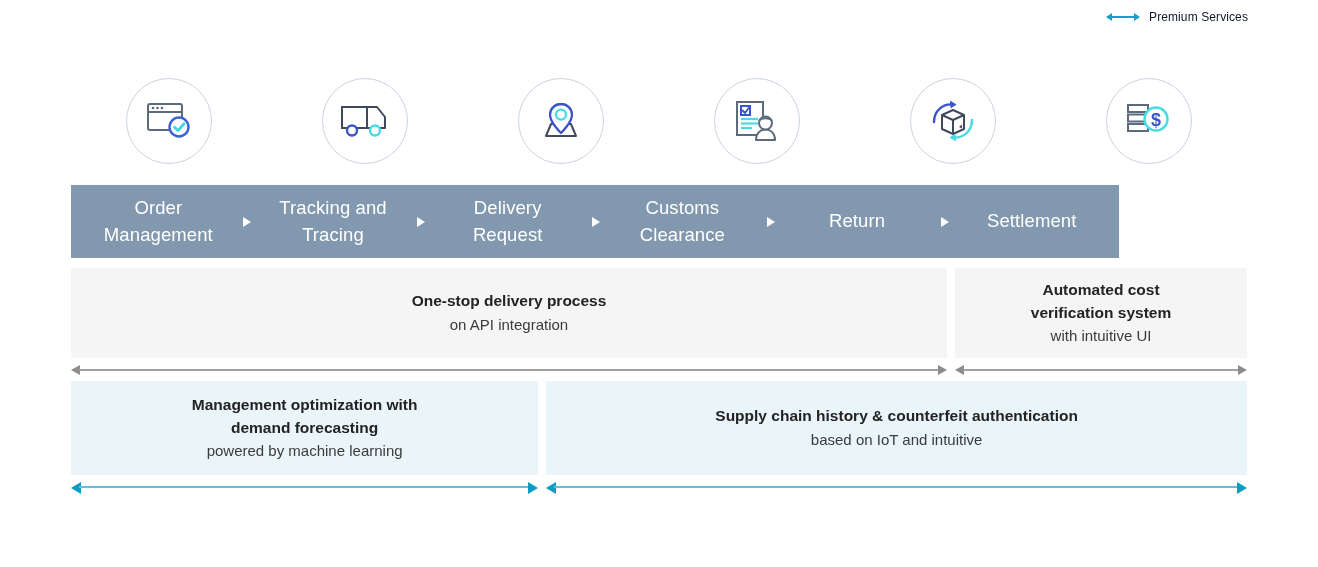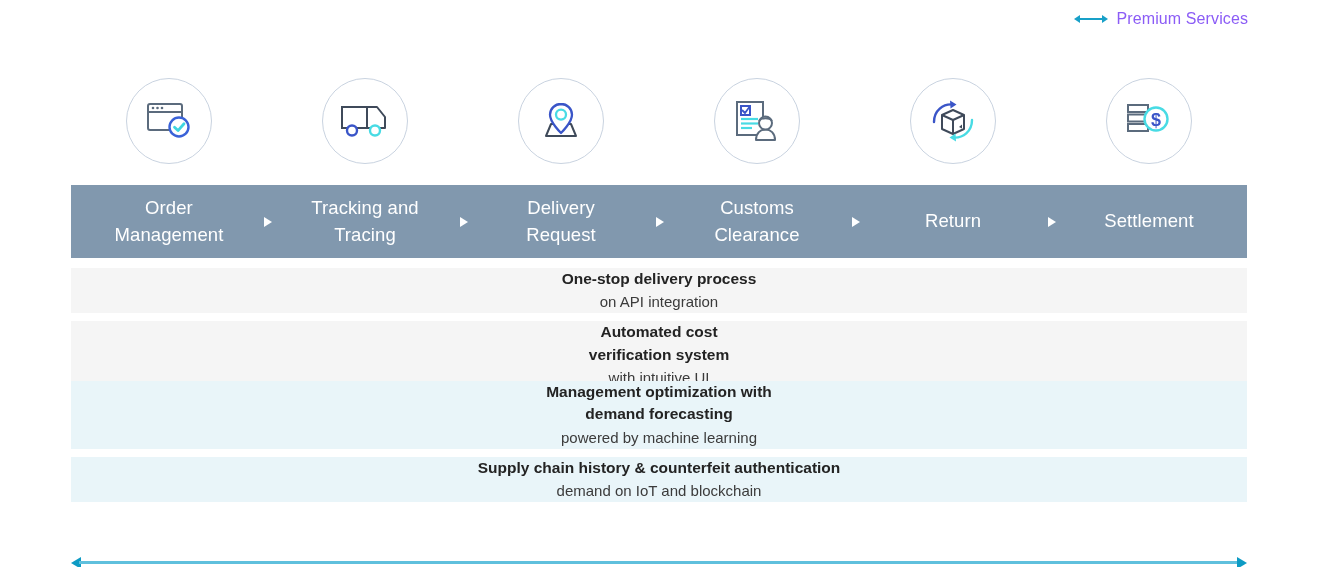--- a/index.html
+++ b/index.html
@@ -46,22 +46,22 @@
     position: absolute;
     top: 2px;
     width: 0;
     height: 0;
     border-top: 4px solid transparent;
     border-bottom: 4px solid transparent;
   }
   .legend-arrow .head.left  { left: 0;  border-right: 6px solid #18a0c8; }
   .legend-arrow .head.right { right: 0; border-left: 6px solid #18a0c8; }
   .legend-label {
-    font-size: 16px;
-    color: #8b5cf6;
+    font-size: 12px;
+    color: #0f172a;
     letter-spacing: .1px;
   }
 
   
   .icons-row {
     position: absolute;
     top: 78px;
     left: 71px;
     width: 1176px;
     height: 108px;
@@ -84,21 +84,21 @@
     justify-content: center;
     box-sizing: border-box;
   }
   .icon-circle svg { display: block; }
 
   
   .process-bar {
     position: absolute;
     top: 185px;
     left: 71px;
-    width: 1176px;
+    width: 1048px;
     height: 73px;
     background: #8198ae;
     display: flex;
     align-items: center;
   }
   .stage {
     flex: 1 1 0;
     display: flex;
     align-items: center;
     justify-content: center;
@@ -127,21 +127,20 @@
   }
   .stage:last-child .stage-caret { display: none; }
 
   
   .svc-row {
     position: absolute;
     left: 71px;
     width: 1176px;
     display: flex;
     gap: 8px;
-    flex-direction: column;
   }
   .svc-row.row1 { top: 268px; }
   .svc-row.row2 { top: 381px; }
 
   .svc-panel {
     position: relative;
     box-sizing: border-box;
     display: flex;
     flex-direction: column;
     align-items: center;
@@ -358,21 +357,21 @@
 demand forecasting</span>
       <span class="svc-sub">powered by machine learning</span>
       <span class="arrow-track arrow-cyan">
         <span class="tip left"></span>
           <span class="line"></span>
           <span class="tip right"></span>
       </span>
     </div>
     <div class="svc-panel" style="flex:3 1 0">
       <span class="svc-title">Supply chain history &amp; counterfeit authentication</span>
-      <span class="svc-sub">demand on IoT and blockchain</span>
+      <span class="svc-sub">based on IoT and intuitive</span>
       <span class="arrow-track arrow-cyan">
         <span class="tip left"></span>
           <span class="line"></span>
           <span class="tip right"></span>
       </span>
     </div>
   </div>
 
 </div>
 

